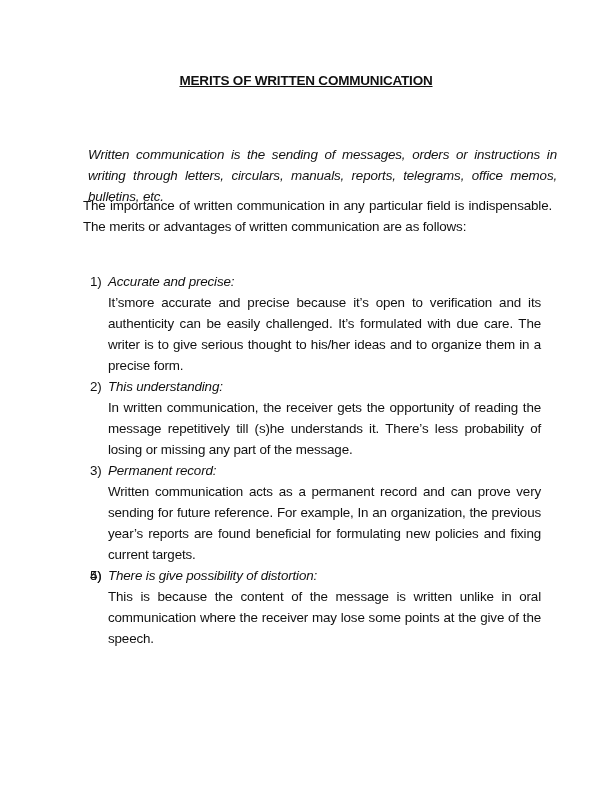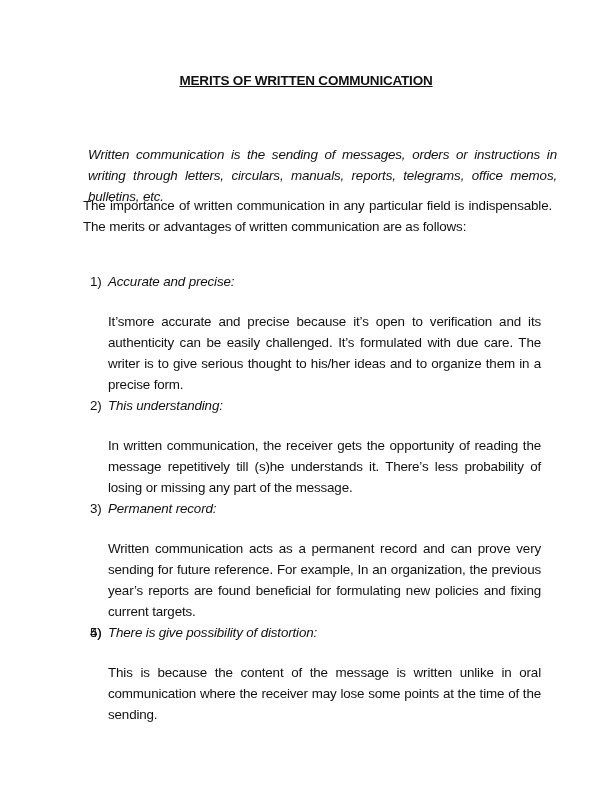--- a/index.html
+++ b/index.html
@@ -8,21 +8,21 @@
     .page { position: absolute; left: 0; top: 0; width: 612px; height: 792px; background: #fff; padding-left: 36px; }
     .title { position: absolute; left: 0; width: 612px; top: 73px; text-align: center;
              font-weight: bold; font-size: 13.5px; text-decoration: underline; letter-spacing: -0.2px; }
     .para { position: absolute; left: 72px; width: 469px; font-size: 13.4px; line-height: 21px;
             text-align: justify; letter-spacing: -0.15px; }
     .para.last-left { text-align-last: left; }
     .list { position: absolute; left: 90px; top: 271px; width: 451px; margin: 0; padding: 0; list-style: none; }
     .item { position: relative; padding-left: 18px; font-size: 13.4px; line-height: 21px; letter-spacing: -0.15px; }
     .num { position: absolute; left: 0; top: 0; }
     .heading { font-weight: normal; font-style: italic; display: block; }
-    .body { display: block; text-align: justify; text-align-last: left; margin-top: 19px; }
+    .body { display: block; text-align: justify; text-align-last: left; }
   </style>
 </head>
 <body>
 
 <div class="page">
   <div class="title">MERITS OF WRITTEN COMMUNICATION</div>
 
   <p class="para last-left" style="top:128px; margin:16px;font-style:italic;">Written communication is the sending of messages, orders or instructions in writing through letters, circulars, manuals, reports, telegrams, office memos, bulletins, etc.</p>
   <p class="para last-left" style="top:184px; margin:11px;">The importance of written communication in any particular field is indispensable. The merits or advantages of written communication are as follows:</p>
 
@@ -41,16 +41,16 @@
       <span class="num">3)</span>
       <span class="heading">Permanent record:</span>
       <span class="body">Written communication acts as a permanent record and can prove very sending for future reference. For example, In an organization, the previous year’s reports are found beneficial for formulating new policies and fixing current targets.</span>
     </li>
     <li class="item">
       <span class="num">4)</span>
     </li>
     <li class="item">
       <span class="num">5)</span>
       <span class="heading">There is give possibility of distortion:</span>
-      <span class="body">This is because the content of the message is written unlike in oral communication where the receiver may lose some points at the time of the sending.</span>
+      <span class="body">This is because the content of the message is written unlike in oral communication where the receiver may lose some points at the give of the speech.</span>
     </li>
   </ol>
 </div>
 
 </body></html>

